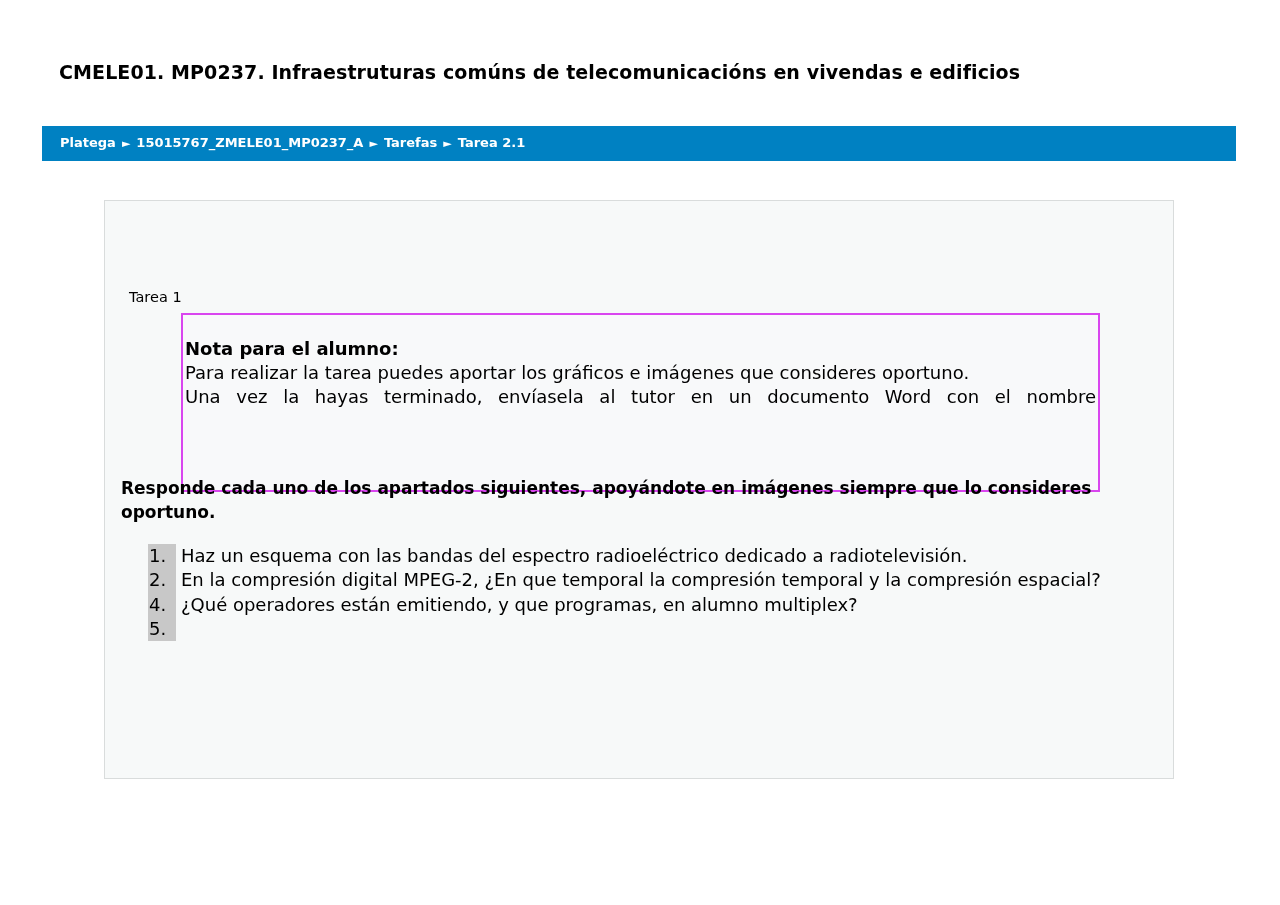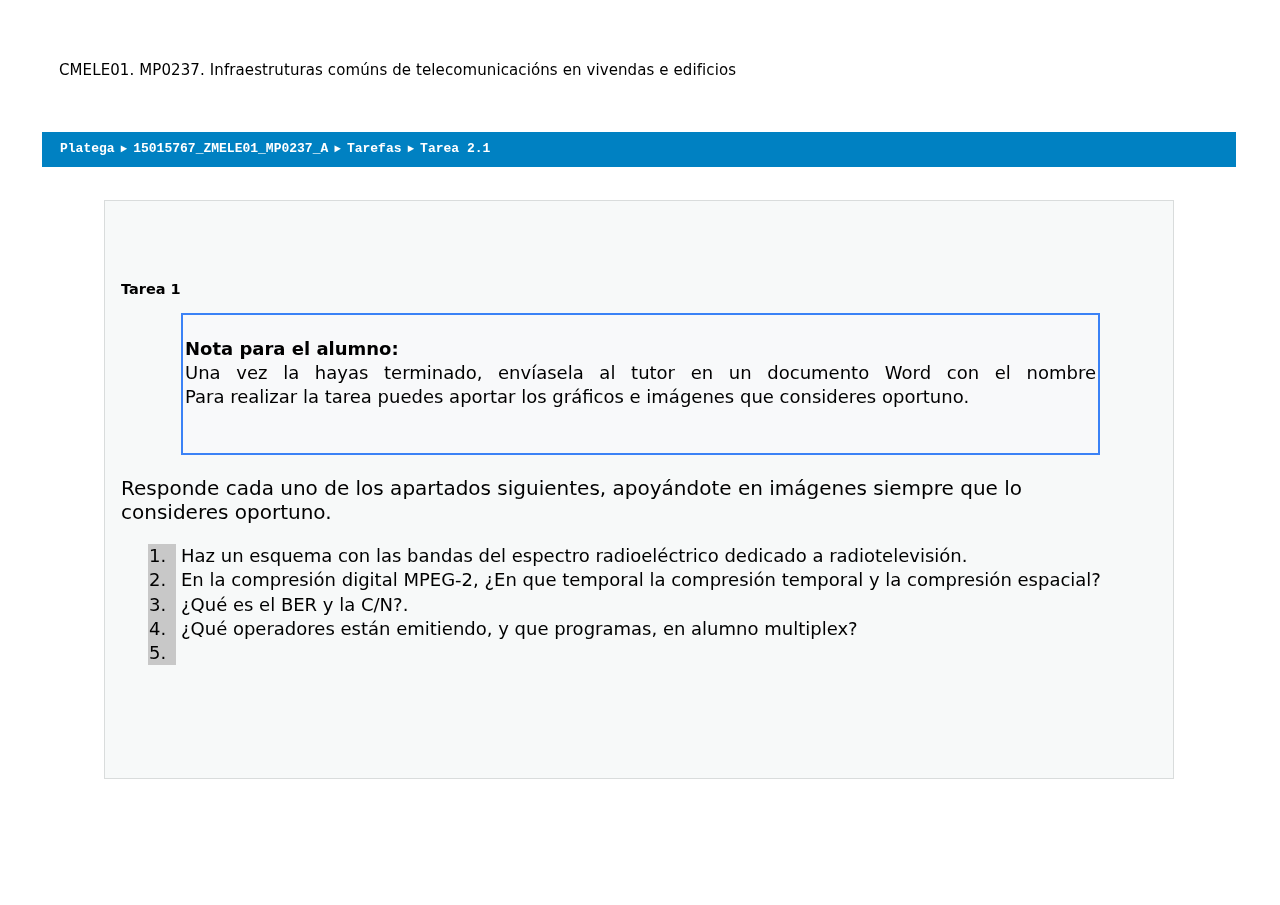--- a/index.html
+++ b/index.html
@@ -1,37 +1,37 @@
 <!DOCTYPE html>
 <html><head>
   <meta charset="utf-8">
   <style>
     html, body { margin: 0; padding: 0; background: #ffffff; }
     body { width: 1280px; height: 905px; position: relative; overflow: hidden;
            font-family: "DejaVu Sans", sans-serif; color: #000; }
     .page-title { position: absolute; left: 59px; top: 61px; margin: 0;
-           font-size: 15px; font-weight: normal; letter-spacing: 0.1px; white-space: nowrap; }
-    .navbar { position: absolute; left: 42px; top: 132px; width: 1194px; height: 35px;
-           background: #0081c2; font-family: Liberation Mono, monospace; }
+           font-size: 19px; font-weight: bold; letter-spacing: 0.1px; white-space: nowrap; }
+    .navbar { position: absolute; left: 42px; top: 126px; width: 1194px; height: 35px;
+           background: #0081c2; }
     .breadcrumb { position: absolute; left: 18px; top: 9px; font-size: 13px; font-weight: bold;
            color: #ffffff; white-space: nowrap; }
     .breadcrumb .sep { margin: 0 6px; font-size: 11px; }
     .breadcrumb a { color: #ffffff; text-decoration: none; }
     .panel { position: absolute; left: 104px; top: 200px; width: 1070px; height: 579px;
            background: #f7f9f9; border: 1px solid #d9dcdc; box-sizing: border-box; }
-    .task-title { position: absolute; left: 16px; top: 80px; font-size: 14.5px; font-weight: bold; margin: 0; }
-    .note-box { position: absolute; left: 76px; top: 112px; width: 919px; height: 142px;
-           border: 2px solid #3b82f6; box-sizing: border-box; background: #f8f9fa; }
+    .task-title { position: absolute; left: 16px; top: 80px; font-size: 14.5px; font-weight: normal; margin: 8px; }
+    .note-box { position: absolute; left: 76px; top: 112px; width: 919px; height: 179px;
+           border: 2px solid #d946ef; box-sizing: border-box; background: #f8f9fa; }
     .note-inner { position: absolute; left: 2px; top: 22px; width: 911px; font-size: 18px; line-height: 24px;
            text-align: justify; }
     .note-heading { font-weight: bold; display: block; }
     .note-line { display: block; }
     .note-line.justify { text-align: justify; text-align-last: justify; }
     .instructions { position: absolute; left: 16px; top: 275px; width: 1000px; margin: 0;
-           font-size: 20px; font-weight: normal; line-height: 24px; }
+           font-size: 17px; font-weight: bold; line-height: 24px; }
     .question-list { position: absolute; left: 43px; top: 343px; width: 1000px; margin: 0; padding: 0;
            list-style: none; font-size: 18px; line-height: 24.3px; }
     .question-list li { position: relative; padding-left: 33px; }
     .q-num { position: absolute; left: 0; top: 0; width: 28px; height: 24.3px; background: #c8c8c8;
            padding-left: 1px; box-sizing: border-box; }
   </style>
 </head>
 <body>
 
 <h1 class="page-title">CMELE01. MP0237. Infraestruturas comúns de telecomunicacións en vivendas e edificios</h1>
@@ -41,39 +41,38 @@
     <a href="#">Platega</a><span class="sep">►</span><a href="#">15015767_ZMELE01_MP0237_A</a><span class="sep">►</span><a href="#">Tarefas</a><span class="sep">►</span><span>Tarea 2.1</span>
   </div>
 </div>
 
 <div class="panel">
   <h2 class="task-title">Tarea 1</h2>
 
   <div class="note-box">
     <div class="note-inner">
       <span class="note-heading">Nota para el alumno:</span>
+      <span class="note-line">Para realizar la tarea puedes aportar los gráficos e imágenes que consideres oportuno.</span>
       <span class="note-line justify">Una vez la hayas terminado, envíasela al tutor en un documento Word con el nombre</span>
-      <span class="note-line">Para realizar la tarea puedes aportar los gráficos e imágenes que consideres oportuno.</span>
     </div>
   </div>
 
   <p class="instructions">Responde cada uno de los apartados siguientes, apoyándote en imágenes siempre que lo consideres oportuno.</p>
 
   <ol class="question-list">
     <li>
       <span class="q-num">1.</span>
       <span>Haz un esquema con las bandas del espectro radioeléctrico dedicado a radiotelevisión.</span>
     </li>
     <li>
       <span class="q-num">2.</span>
       <span>En la compresión digital MPEG-2, ¿En que temporal la compresión temporal y la compresión espacial?</span>
     </li>
     <li>
       <span class="q-num">3.</span>
-      <span>¿Qué es el BER y la C/N?.</span>
     </li>
     <li>
       <span class="q-num">4.</span>
       <span>¿Qué operadores están emitiendo, y que programas, en alumno multiplex?</span>
     </li>
     <li>
       <span class="q-num">5.</span>
     </li>
   </ol>
 </div>

